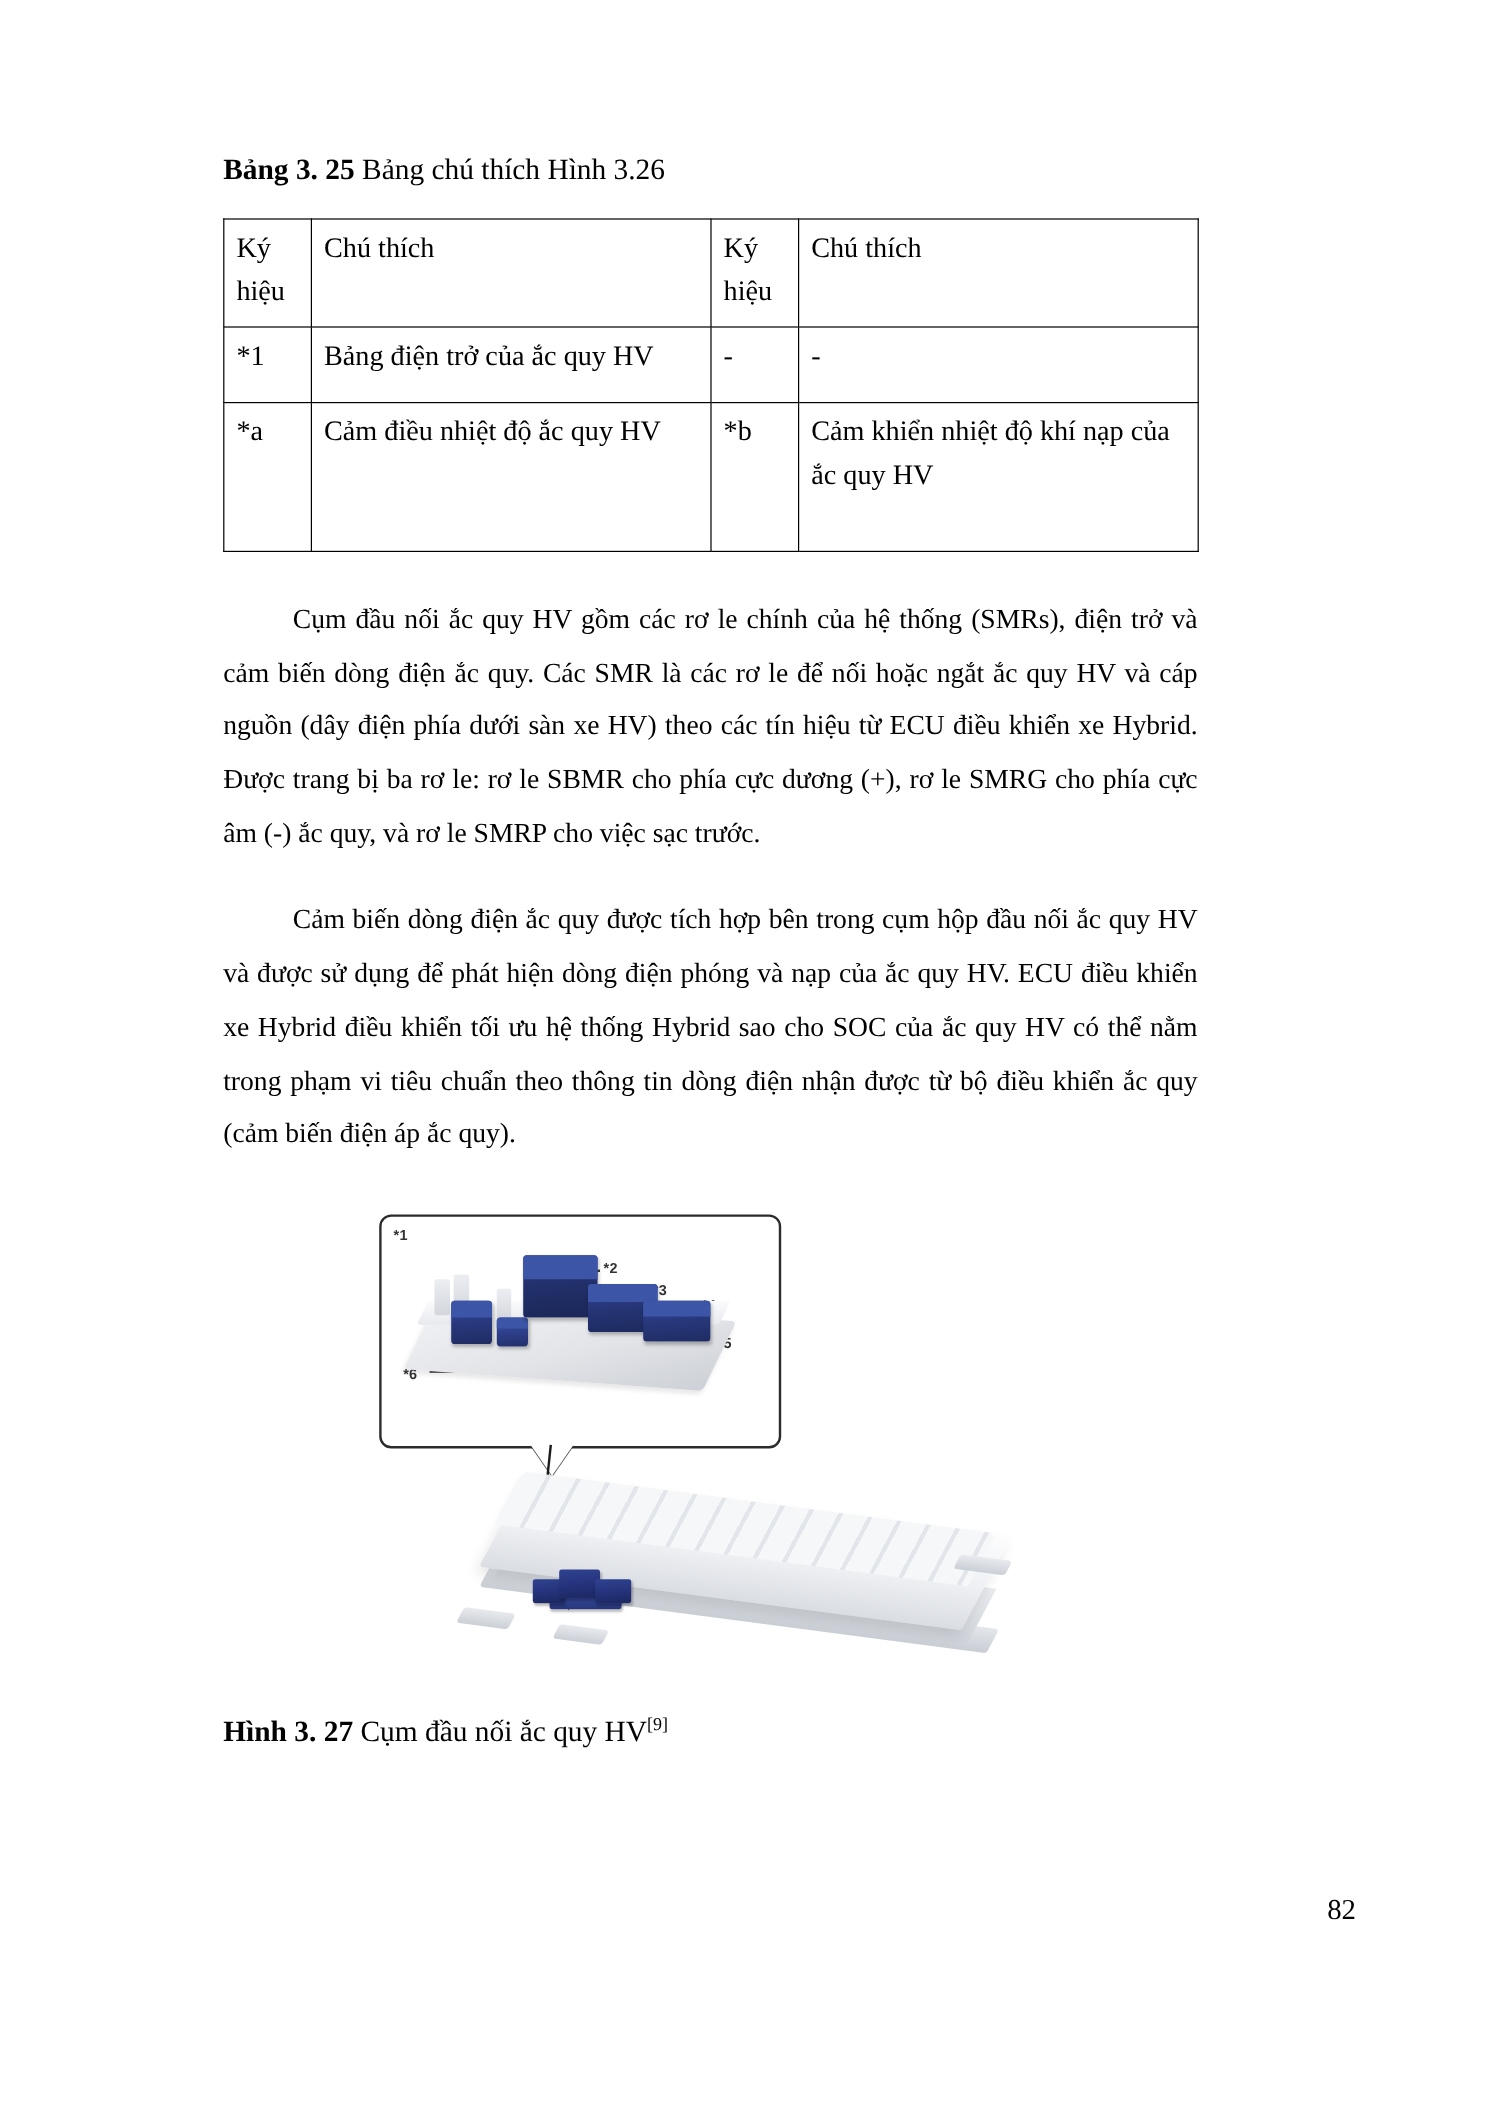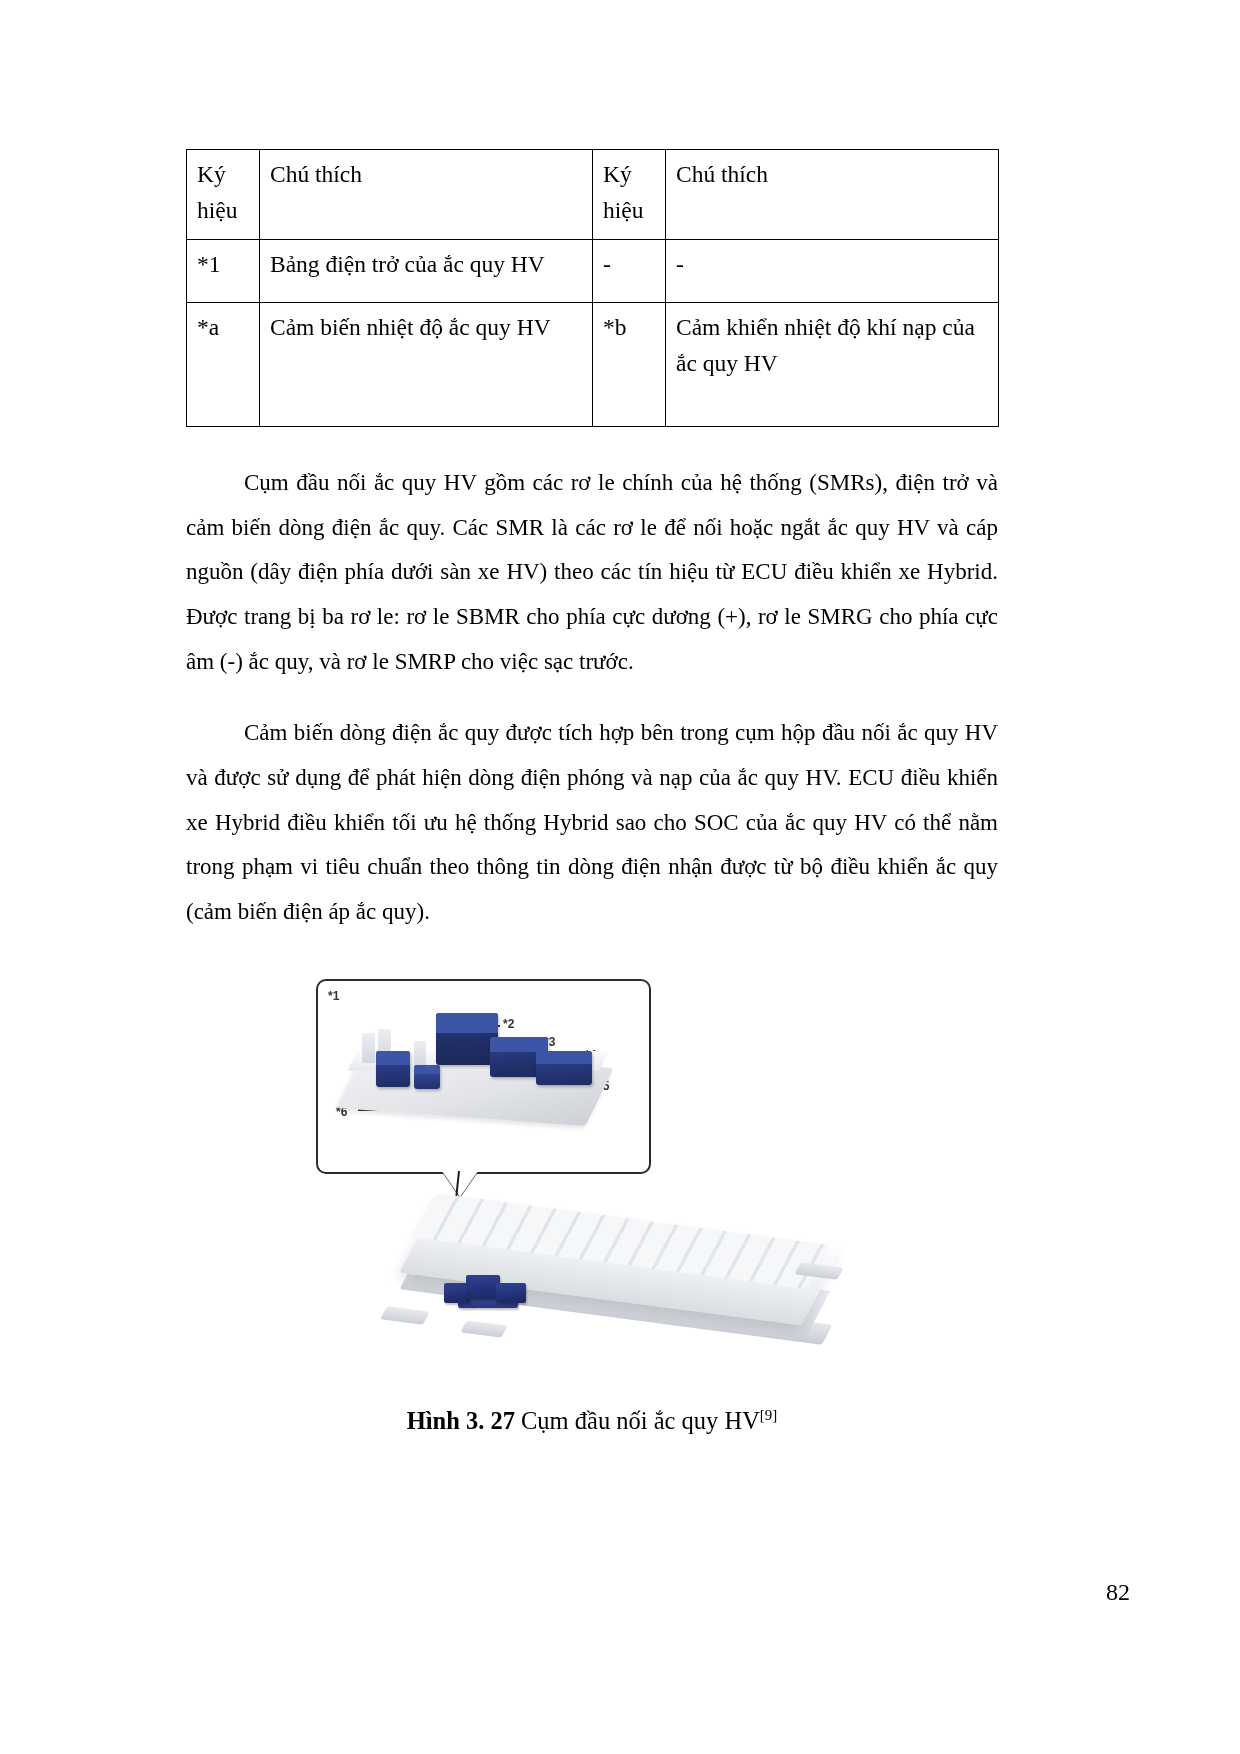--- a/index.html
+++ b/index.html
@@ -291,42 +291,46 @@
     background: linear-gradient(175deg,#2f4290 0%, #24327a 55%, #1c2860 100%);
     box-shadow: 1px 2px 2px rgba(0,0,0,.25);
   }
   .pr1 { left: 4px;  top: 14px; width: 26px; height: 20px; }
   .pr2 { left: 26px; top: 6px;  width: 34px; height: 24px; }
   .pr3 { left: 56px; top: 14px; width: 30px; height: 20px; }
   .pr4 { left: 18px; top: 26px; width: 60px; height: 13px;
          background: linear-gradient(180deg,#3a4fa4,#27367b); }
 
   .figure-caption {
-    margin-top: 12px;
+    margin-top: 2px;
     font-size: 24.5px;
-    text-align: center;
+    text-align: left;
     white-space: nowrap;
   }
   .figure-caption .lbl { font-weight: bold; }
   .figure-caption sup { font-size: 15px; vertical-align: super; }
 
   
   .page-number {
     position: absolute;
     right: 110px;
     bottom: 148px;
     font-size: 24px;
   }
 </style>
 </head>
 <body>
 
 <div class="page">
   <div class="content">
 
+    <div class="table-caption">
+      <span class="lbl">Bảng 3. 25</span>
+      <span>Bảng chú thích Hình 3.26</span>
+    </div>
 
     <table class="legend-table">
       <colgroup>
         <col class="col-key">
           <col class="col-desc">
           <col class="col-key2">
           <col class="col-desc2">
       </colgroup>
       <thead>
         <tr>
@@ -350,21 +354,21 @@
       </thead>
       <tbody>
         <tr>
           <td class="cell-body">*1</td>
           <td class="cell-body">Bảng điện trở của ắc quy HV</td>
           <td class="cell-body">-</td>
           <td class="cell-body">-</td>
         </tr>
         <tr class="row-tall">
           <td class="cell-body">*a</td>
-          <td class="cell-body">Cảm biến nhiệt độ ắc quy HV</td>
+          <td class="cell-body">Cảm điều nhiệt độ ắc quy HV</td>
           <td class="cell-body">*b</td>
           <td class="cell-body">Cảm khiển nhiệt độ khí nạp của ắc quy HV</td>
         </tr>
       </tbody>
     </table>
 
     <p class="body-par first">Cụm đầu nối ắc quy HV gồm các rơ le chính của hệ thống (SMRs), điện trở và cảm biến dòng điện ắc quy. Các SMR là các rơ le để nối hoặc ngắt ắc quy HV và cáp nguồn (dây điện phía dưới sàn xe HV) theo các tín hiệu từ ECU điều khiển xe Hybrid. Được trang bị ba rơ le: rơ le SBMR cho phía cực dương (+), rơ le SMRG cho phía cực âm (-) ắc quy, và rơ le SMRP cho việc sạc trước.</p>
     <p class="body-par">Cảm biến dòng điện ắc quy được tích hợp bên trong cụm hộp đầu nối ắc quy HV và được sử dụng để phát hiện dòng điện phóng và nạp của ắc quy HV. ECU điều khiển xe Hybrid điều khiển tối ưu hệ thống Hybrid sao cho SOC của ắc quy HV có thể nằm trong phạm vi tiêu chuẩn theo thông tin dòng điện nhận được từ bộ điều khiển ắc quy (cảm biến điện áp ắc quy).</p>
 
     <div class="figure-block">

